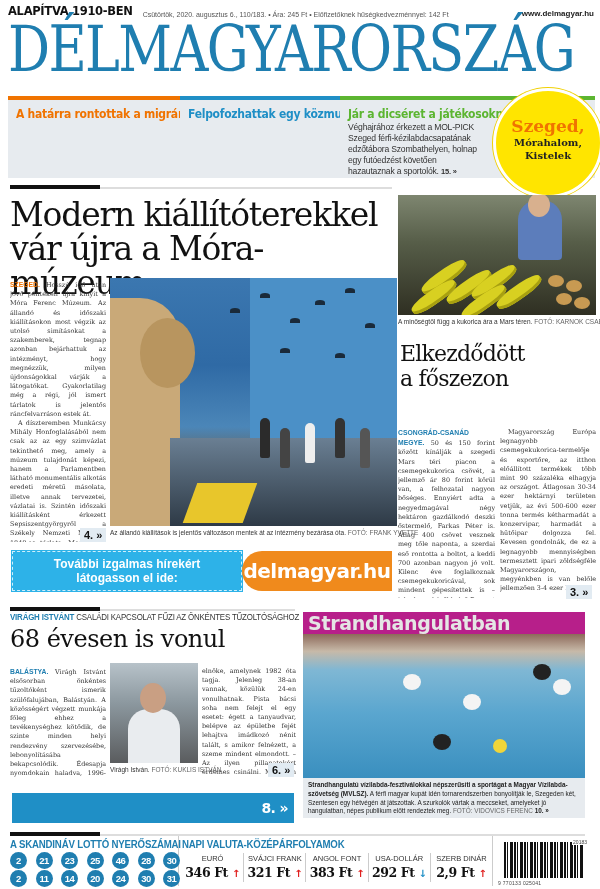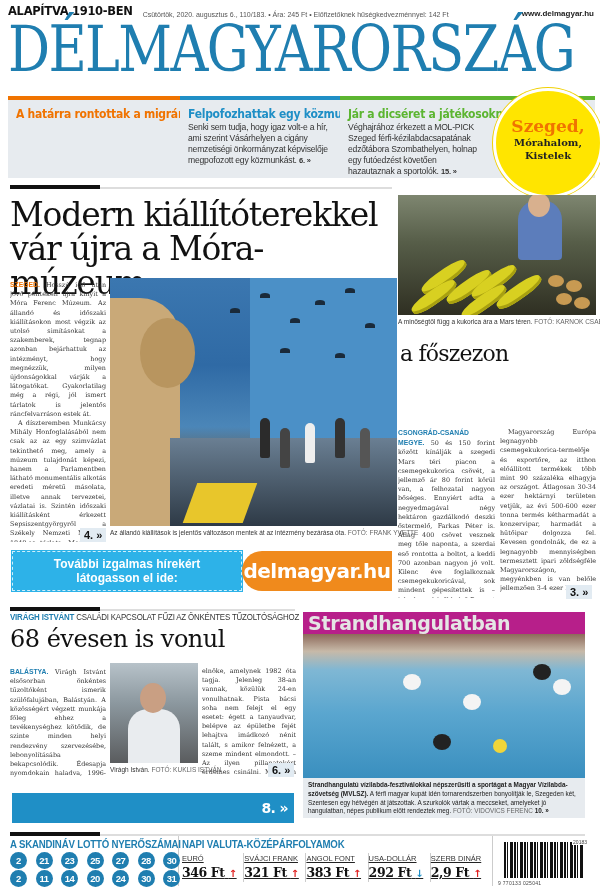--- a/index.html
+++ b/index.html
@@ -83,21 +83,21 @@
   .wp-photo .ball { width: 14px; height: 14px; border-radius: 50%; background: #f0d53a; }
   .wp-caption { left: 303px; top: 778px; width: 282px; height: 40px; background: #e7ebef; padding: 3px 5px; font-size: 6.4px; line-height: 8.8px; color: #222; }
   .wp-caption b { font-weight: bold; }
 
   
   .lotto-title { left: 10px; top: 838px; font-size: 10.5px; font-weight: bold; color: #1f7eb0; letter-spacing: -0.2px; white-space: nowrap; transform: scaleX(0.92); transform-origin: left; }
   .balls { left: 10px; width: 170px; display: flex; justify-content: space-between; }
   .ball-n { width: 17px; height: 17px; border-radius: 50%; background: #1f7eb0; color: #fff; font-weight: bold; font-size: 9.5px; display: flex; align-items: center; justify-content: center; letter-spacing: -0.5px; }
   .fx-title { left: 182px; top: 838px; font-size: 10.5px; font-weight: bold; color: #1f7eb0; white-space: nowrap; letter-spacing: -0.2px; transform: scaleX(0.92); transform-origin: left; }
   .fx { left: 182px; top: 853px; width: 373px; display: flex; }
-  .fx-item { flex: 1; text-align: left; border-left: 1px solid #ccc; text-decoration: underline; }
+  .fx-item { flex: 1; text-align: center; border-left: 1px solid #ccc; }
   .fx-item:first-child { border-left: none; }
   .fx-item .nm { font-size: 7.5px; color: #333; line-height: 12px; text-transform: uppercase; }
   .fx-item .val { font-family: "DejaVu Serif", serif; font-weight: bold; font-size: 12.5px; color: #111; line-height: 16px; letter-spacing: -0.4px; }
   .arrow-up { color: #e0201f; font-weight: bold; font-family: "DejaVu Sans", sans-serif; font-size: 10px; }
   .arrow-down { color: #1f8fc6; font-weight: bold; font-family: "DejaVu Sans", sans-serif; font-size: 10px; }
   .vrule { width: 1px; background: #ccc; }
   .barcode { left: 498px; top: 840px; width: 92px; height: 46px; }
   .barcode .bars { position: absolute; left: 6px; top: 2px; width: 80px; height: 36px; background: repeating-linear-gradient(90deg, #111 0 2px, #fff 2px 3px, #111 3px 4px, #fff 4px 6px, #111 6px 9px, #fff 9px 10px); }
   .barcode .digits { position: absolute; left: 0; bottom: 0; font-size: 5px; color: #444; letter-spacing: 0.3px; }
   .barcode .issue { position: absolute; right: 2px; top: -1px; font-size: 5px; color: #444; background: #fff; padding: 0 1px; }
@@ -115,21 +115,20 @@
 
 <div class="abs teaser-bar" style="left:8px;width:172px;background:#f07300;"></div>
 <div class="abs teaser-bar" style="left:180px;width:160px;background:#1f8fc6;"></div>
 <div class="abs teaser-bar" style="left:340px;width:255px;background:#5cb531;"></div>
 
 <div class="abs teaser" style="left:8px;width:172px;">
   <h3 style="color:#f07300;">A határra rontottak a migránsok</h3>
 </div>
 <div class="abs teaser" style="left:180px;width:160px;">
   <h3 style="color:#1f8fc6;">Felpofozhattak egy közmunkást</h3>
-  <p><span>Senki sem tudja, hogy igaz volt-e a hír, ami szerint Vásárhelyen a cigány nemzetiségi önkormányzat képviselője megpofozott egy közmunkást.</span> <span class="pg">6. »</span></p>
 </div>
 <div class="abs teaser" style="left:340px;width:255px;padding-right:110px;">
   <h3 style="color:#5cb531;">Jár a dicséret a játékosoknak</h3>
   <p><span>Véghajrához érkezett a MOL-PICK Szeged férfi-kézilabdacsapatának edzőtábora Szombathelyen, holnap egy futóedzést követően hazautaznak a sportolók.</span> <span class="pg">15. »</span></p>
 </div>
 
 <div class="abs badge">
   <div class="b1">Szeged,</div>
   <div class="b2">Mórahalom,</div>
   <div class="b2">Kistelek</div>
@@ -187,20 +186,21 @@
   <div class="abs pot" style="left:168px;top:85px;"></div>
   <div class="abs pot" style="left:158px;top:98px;"></div>
   <div class="abs pot" style="left:176px;top:102px;"></div>
 </div>
 <div class="abs caption" style="left:398px;top:317px;">
   <span>A minőségtől függ a kukorica ára a Mars téren.</span>
   <span class="credit">FOTÓ: KARNOK CSABA</span>
 </div>
 
 <div class="abs headline-corn">
+  <div>Elkezdődött</div>
   <div>a főszezon</div>
 </div>
 
 <div class="abs body-text" style="left:398px;top:428px;width:97px;height:170px;overflow:hidden;">
   <p><span class="dateline-tag" style="color:#1f7eb0;">CSONGRÁD-CSANÁD MEGYE.</span><span> 50 és 150 forint között kínálják a szegedi Mars téri piacon a csemegekukorica csövét, a jellemző ár 80 forint körül van, a felhozatal nagyon bőséges. Ennyiért adta a negyedmagával négy hektáron gazdálkodó deszki őstermelő, Farkas Péter is. Átlag 400 csövet vesznek meg tőle naponta, a szerdai eső rontotta a boltot, a keddi 700 azonban nagyon jó volt. Kilenc éve foglalkoznak csemegekukoricával, sok mindent gépesítettek is – jelenleg a később érő Dessert fajtát, az R78-ast törik.</span></p>
 
 </div>
 <div class="abs body-text" style="left:500px;top:428px;width:96px;height:170px;overflow:hidden;">
   <p style="text-indent:8px;"><span>Magyarország Európa legnagyobb csemegekukorica-termelője és exportőre, az itthon előállított termékek több mint 90 százaléka elhagyja az országot. Átlagosan 30-34 ezer hektárnyi területen vetjük, az évi 500-600 ezer tonna termés kétharmadát a konzervipar, harmadát a hűtőipar dolgozza fel. Kevesen gondolnák, de ez a legnagyobb mennyiségben termesztett ipari zöldségféle Magyarországon, megyénkben is van belőle jellemzően 3-4 ezer hektár.</span></p>
 </div>
@@ -260,21 +260,21 @@
 <div class="abs rule-thick" style="left:10px;top:832px;width:90px;"></div>
 <div class="abs vrule" style="left:178px;top:836px;height:50px;"></div>
 <div class="abs vrule" style="left:492px;top:836px;height:50px;"></div>
 
 <div class="abs lotto-title">A SKANDINÁV LOTTÓ NYERŐSZÁMAI</div>
 <div class="abs balls" style="top:852px;">
   <div class="ball-n">2</div>
   <div class="ball-n">21</div>
   <div class="ball-n">23</div>
   <div class="ball-n">25</div>
-  <div class="ball-n">27</div>
+  <div class="ball-n">46</div>
   <div class="ball-n">28</div>
   <div class="ball-n">30</div>
 </div>
 <div class="abs balls" style="top:870px;">
   <div class="ball-n">2</div>
   <div class="ball-n">11</div>
   <div class="ball-n">14</div>
   <div class="ball-n">20</div>
   <div class="ball-n">24</div>
   <div class="ball-n">30</div>

